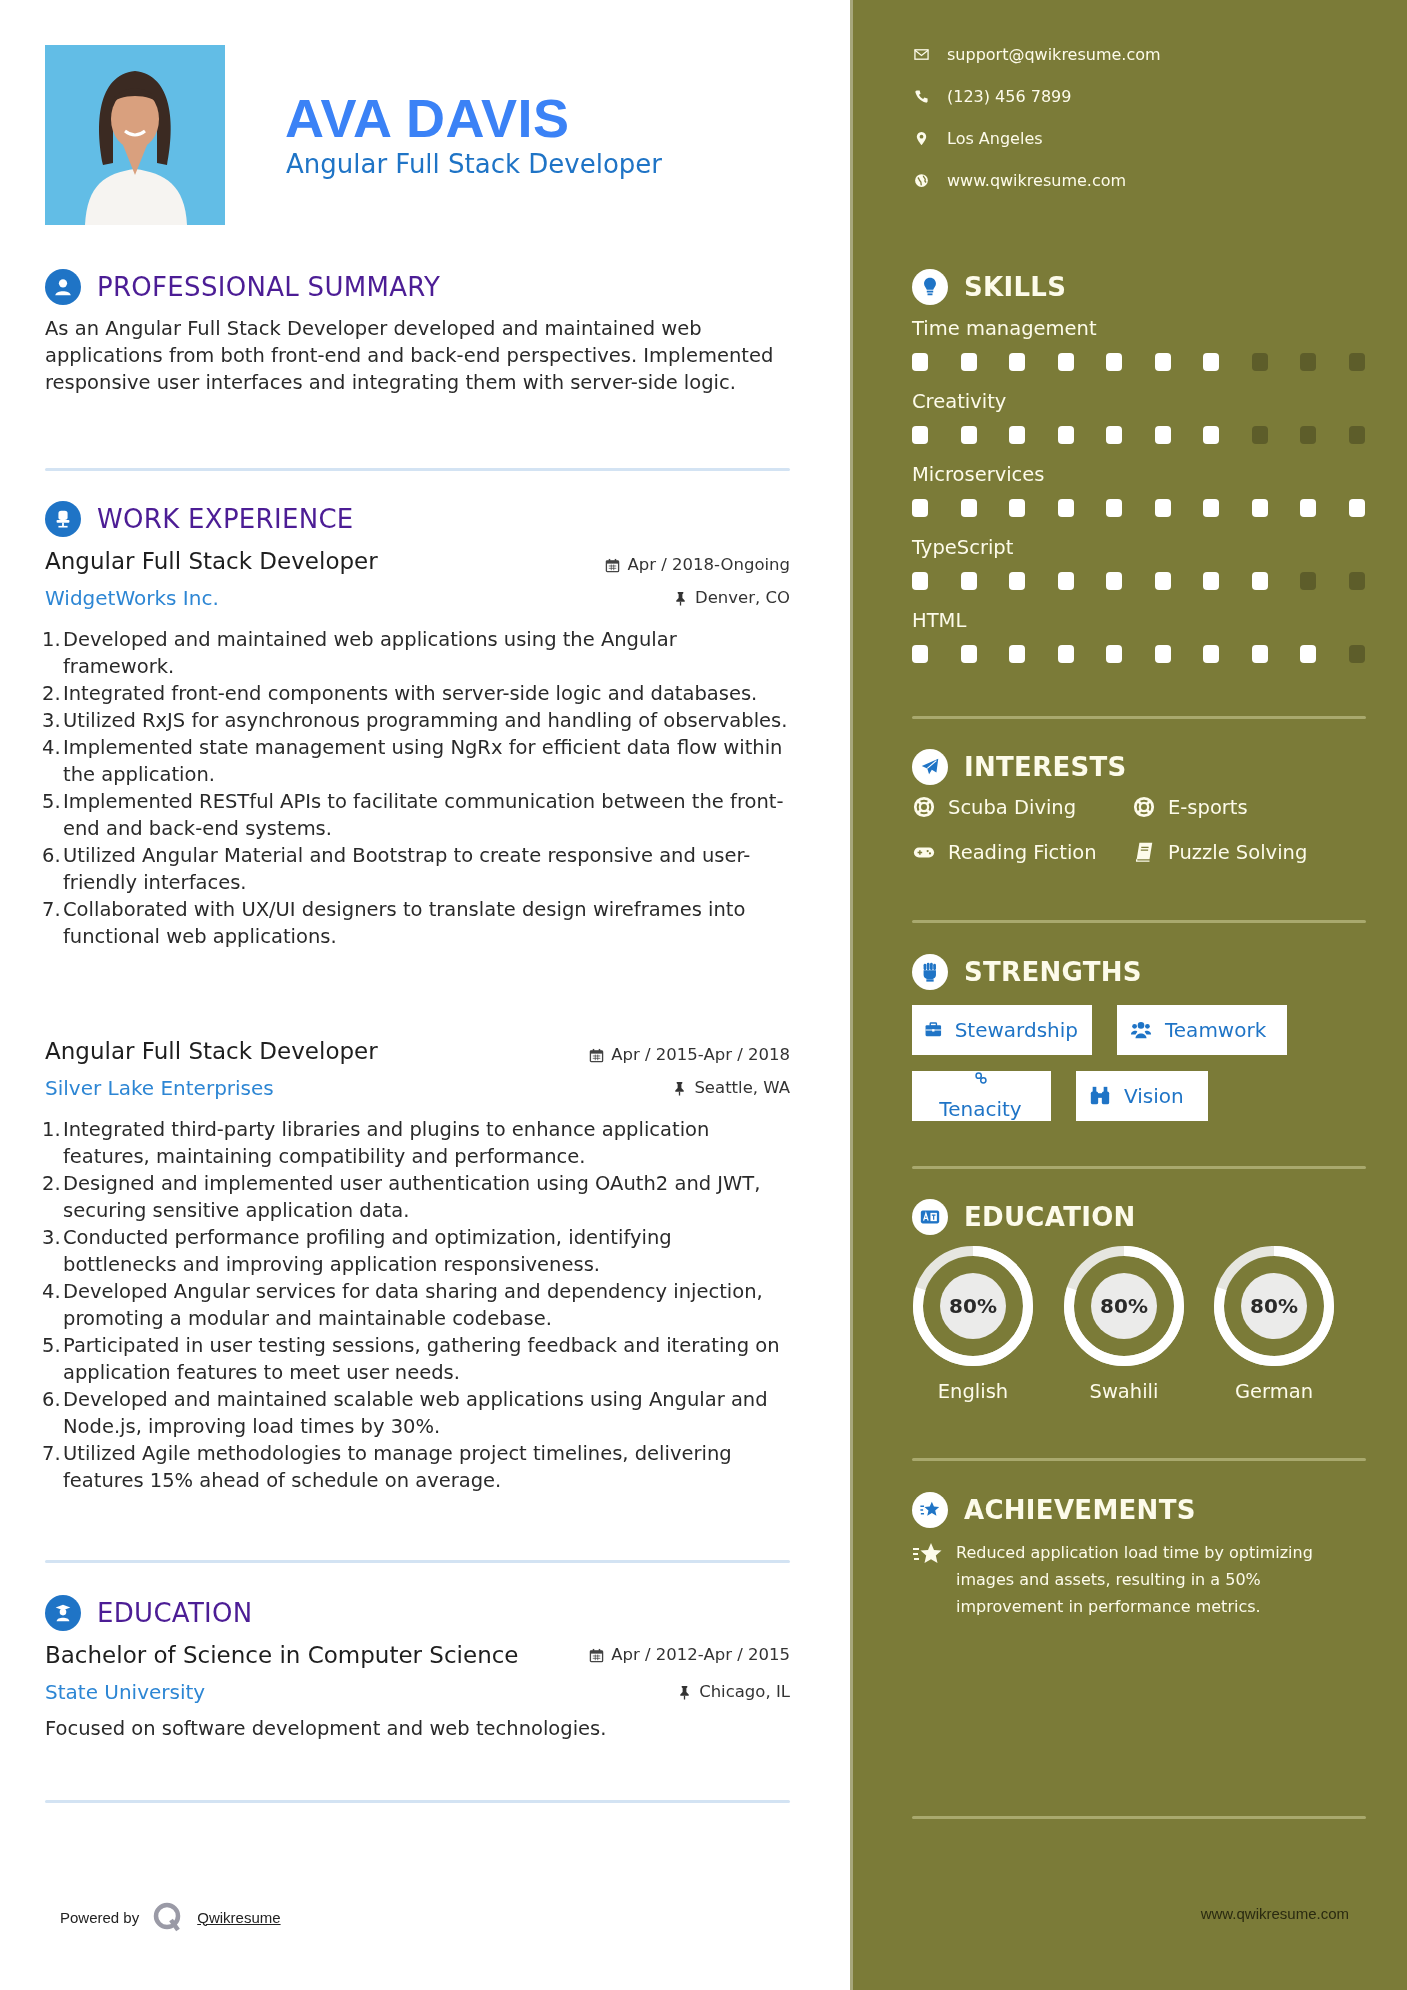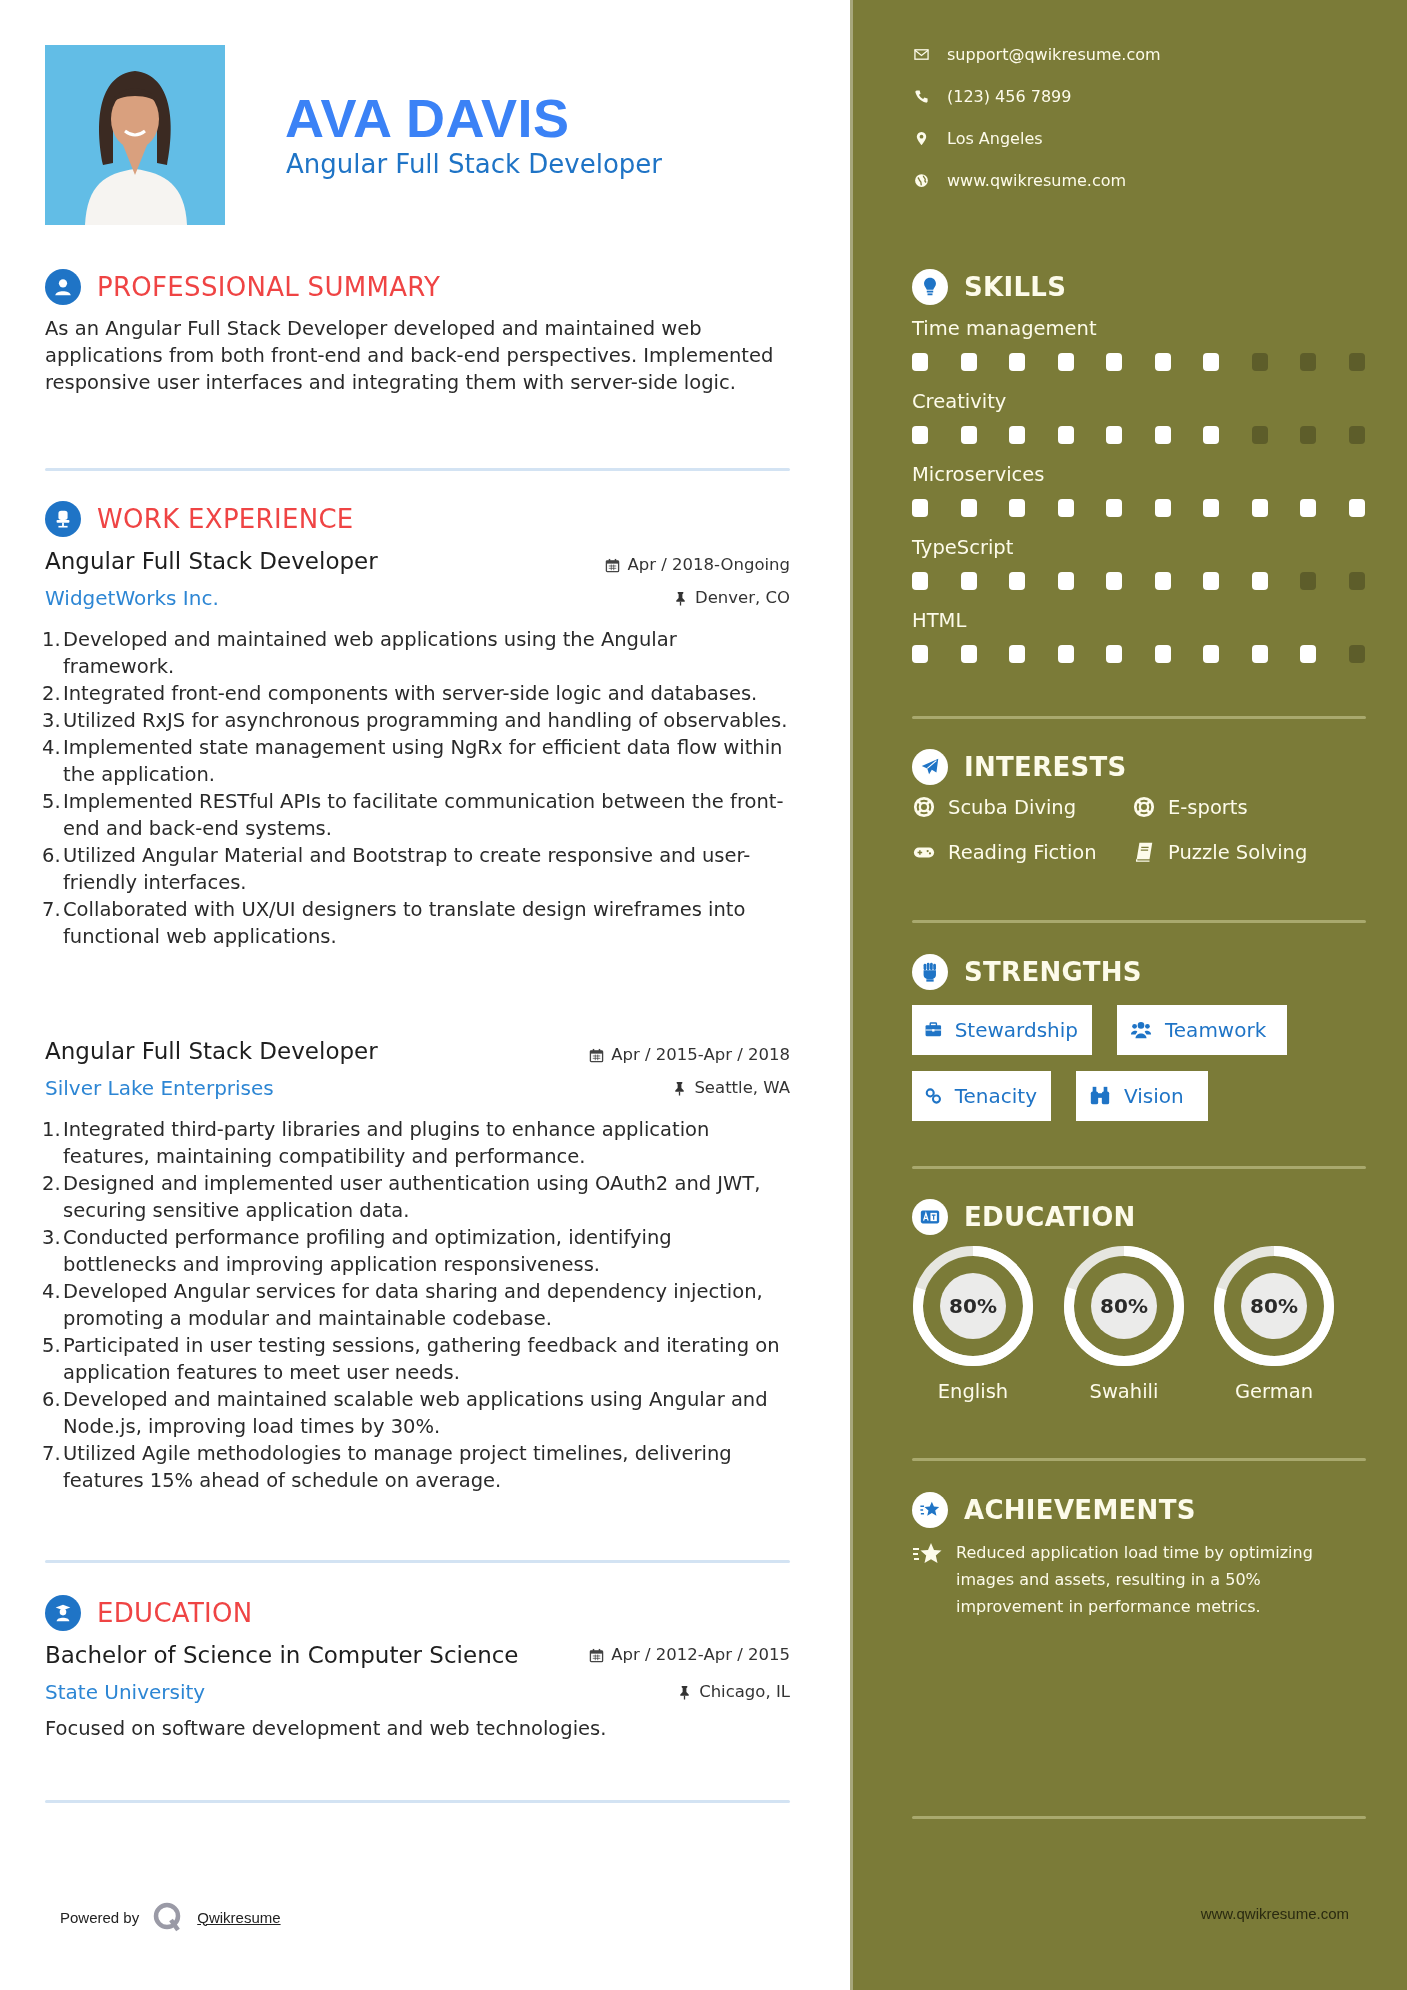--- a/index.html
+++ b/index.html
@@ -17,21 +17,21 @@
 
   .name { position: absolute; left: 285px; top: 88px; font-family: "Liberation Sans", sans-serif; font-weight: 700;
           font-size: 54px; letter-spacing: 0.5px; color: #3b82f6; line-height: 60px; }
   .role { position: absolute; left: 286px; top: 147px; font-family: "DejaVu Sans", sans-serif; font-size: 26px;
           color: #1f74c6; line-height: 34px; }
 
   .sec-head { position: absolute; left: 45px; height: 38px; display: flex; align-items: center; }
   .sec-icon { width: 36px; height: 36px; border-radius: 50%; background: #1f74c6; display: flex;
               align-items: center; justify-content: center; flex: none; }
   .sec-icon svg { width: 22px; height: 22px; }
-  .sec-title { margin-left: 16px; font-family: "DejaVu Sans", sans-serif; font-size: 26px; color: #ef4444;
+  .sec-title { margin-left: 16px; font-family: "DejaVu Sans", sans-serif; font-size: 26px; color: #4c1d95;
                letter-spacing: 0.3px; white-space: nowrap; }
 
   .para { position: absolute; left: 45px; width: 740px; font-size: 19.5px; line-height: 27px; color: #2a2a2a; }
 
   .divider { position: absolute; left: 45px; width: 745px; height: 3px; background: #d3e3f3; border-radius: 2px; }
 
   .job-title { position: absolute; left: 45px; font-size: 23px; color: #1e1e1e; line-height: 30px; white-space: nowrap; }
   .job-company { position: absolute; left: 45px; font-size: 20px; color: #2d86d4; line-height: 28px; white-space: nowrap; }
   .job-meta { position: absolute; right: 60px; font-size: 16.5px; color: #333; line-height: 24px; display: flex;
               align-items: center; gap: 7px; white-space: nowrap; }
@@ -436,21 +436,21 @@
       <svg viewBox="0 0 24 24">
           <circle cx="12" cy="7" r="3.6" fill="#1f74c6"></circle>
           <circle cx="5" cy="8" r="2.6" fill="#1f74c6"></circle>
           <circle cx="19" cy="8" r="2.6" fill="#1f74c6"></circle>
           <path d="M6 21 C6 14 18 14 18 21 Z" fill="#1f74c6"></path>
           <path d="M1 17 C1 12 8 12 8 14 L6 17 Z" fill="#1f74c6"></path>
           <path d="M23 17 C23 12 16 12 16 14 L18 17 Z" fill="#1f74c6"></path>
         </svg>
       <span class="tt">Teamwork</span>
     </div>
-    <div class="tag" style="left:59px; top:1071px; width:139px;">
+    <div class="tag" style="left:59px; top:1071px; width:139px;flex-direction:column;">
       <svg viewBox="0 0 24 24">
           <circle cx="8" cy="8" r="4.5" fill="none" stroke="#1f74c6" stroke-width="2.6"></circle>
           <circle cx="16" cy="16" r="4.5" fill="none" stroke="#1f74c6" stroke-width="2.6"></circle>
         </svg>
       <span class="tt">Tenacity</span>
     </div>
     <div class="tag" style="left:223px; top:1071px; width:132px;">
       <svg viewBox="0 0 24 24">
           <rect x="2" y="7" width="8" height="14" rx="2" fill="#1f74c6"></rect>
           <rect x="14" y="7" width="8" height="14" rx="2" fill="#1f74c6"></rect>

